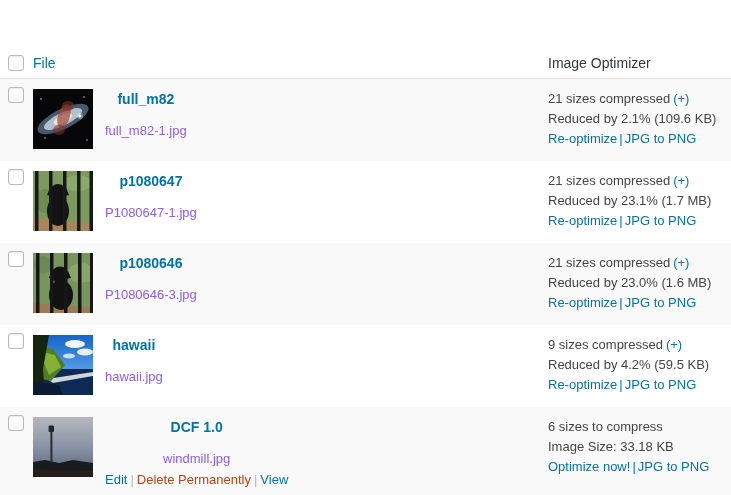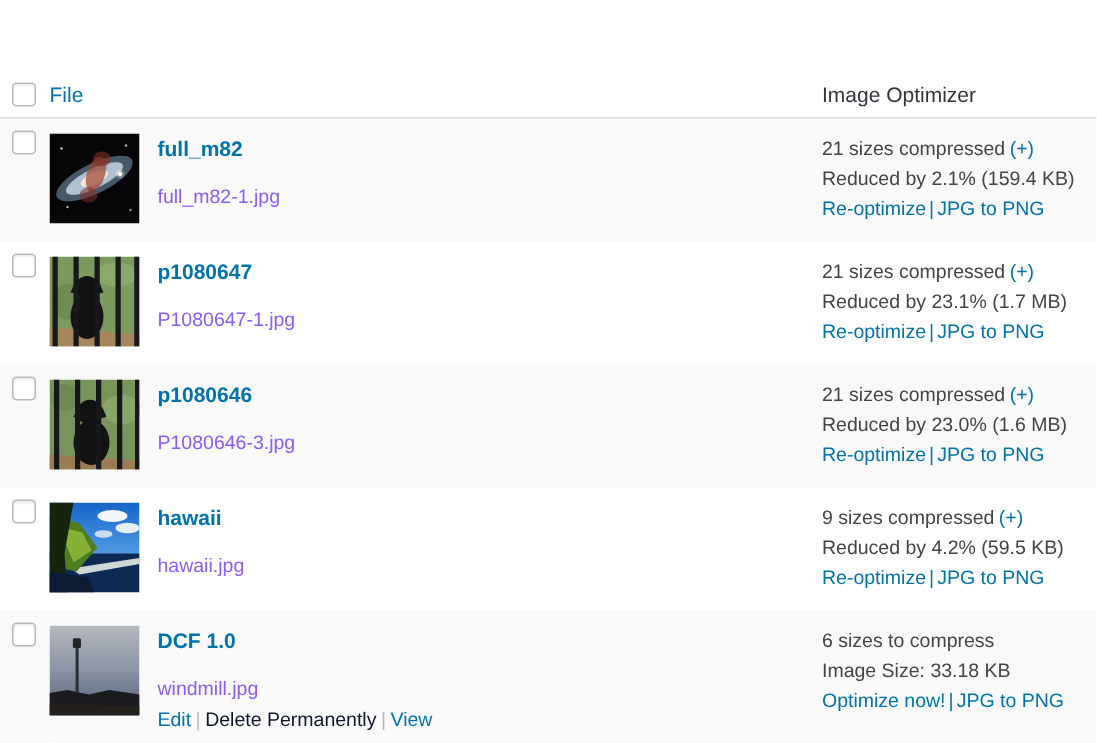--- a/index.html
+++ b/index.html
@@ -41,29 +41,29 @@
   th a { color:#0073aa; }
   tbody tr.alt { background:#f9f9f9; }
   tbody td { vertical-align:top; padding:10px 10px 10px 0; }
   tr.r-normal { height:82px; }
   tr.r-tall { height:90px; }
   .checkbox {
     display:inline-block; width:16px; height:16px; background:#fff;
     border:1px solid #b4b9be; border-radius:3px;
     box-shadow:inset 0 1px 2px rgba(0,0,0,.1); cursor:pointer;
   }
-  .file-wrap { display:flex; align-items:flex-start; }
+  .file-wrap { display:flex; align-items:flex-start;text-align:center; }
   .thumb { width:60px; height:60px; flex:0 0 60px; margin-right:12px; display:block; cursor:pointer; }
   .thumb svg { display:block; }
   .meta { padding-top:2px; }
   .title { display:block; font-size:14px; font-weight:700; line-height:17px; }
   .filename { display:block; font-size:13px; color:#8b5cf6; margin-top:15px; line-height:16px; }
   .row-actions { margin-top:5px; font-size:13px; line-height:16px; white-space:nowrap; }
   .row-actions .sep { color:#b4b9be; margin:0 3px; }
-  .delete-link { color:#0f172a; }
+  .delete-link { color:#c2410c; }
   .opt-cell { font-size:13px; line-height:20px; color:#444; }
   .opt-line { white-space:nowrap; }
   .opt-line .sep { color:#0073aa; margin:0 2px; }
   .expand-link { margin-left:3px; }
 </style>
 </head>
 <body>
 
 <div class="tablenav">
 </div>
@@ -107,21 +107,21 @@
             </svg>
           </span>
           <div class="meta">
             <a class="title">full_m82</a>
             <span class="filename">full_m82-1.jpg</span>
           </div>
         </div>
       </td>
       <td class="opt-cell">
         <div class="opt-line"><span>21 sizes compressed</span><a class="expand-link">(+)</a></div>
-        <div class="opt-line">Reduced by 2.1% (159.4 KB)</div>
+        <div class="opt-line">Reduced by 2.1% (109.6 KB)</div>
         <div class="opt-line"><a>Re-optimize</a><span class="sep">|</span><a>JPG to PNG</a></div>
       </td>
     </tr>
 
     <tr class="r-normal">
       <td class="check-col"><span class="checkbox"></span></td>
       <td>
         <div class="file-wrap">
           <span class="thumb">
             <svg width="60" height="60" viewBox="0 0 60 60">

